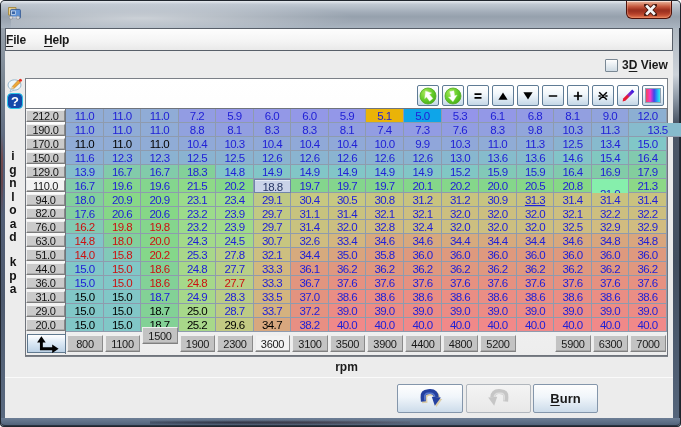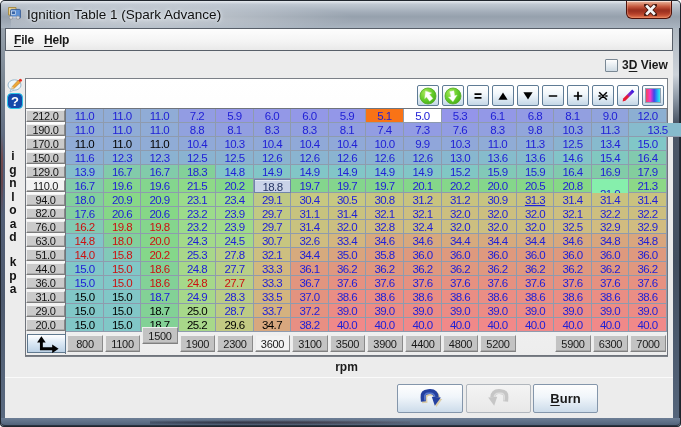--- a/index.html
+++ b/index.html
@@ -42,34 +42,33 @@
 <div id="win">
   <div id="tbar"></div>
   <div id="ticon"><svg width="14" height="14" viewBox="0 0 14 14">
         <path d="M1.5 0.5 H9 V8 H1.5 Z" fill="#ecd08a" stroke="#a08030" stroke-width="0.8"></path>
         <rect x="3.6" y="2.4" width="9.8" height="9" rx="1" fill="#5b8fd4" stroke="#2a4f8c" stroke-width="0.8"></rect>
         <rect x="4.6" y="4" width="4" height="3.6" fill="#3a66a8" stroke="#dce8f8" stroke-width="0.7"></rect>
         <path d="M4 10.6 H11" stroke="#c8ccd4" stroke-width="2.4"></path>
         <circle cx="4" cy="10.6" r="1.7" fill="#d8dce2" stroke="#888" stroke-width="0.6"></circle>
         <circle cx="11" cy="10.6" r="1.7" fill="#d8dce2" stroke="#888" stroke-width="0.6"></circle>
       </svg></div>
-  <div id="ttext">Ignition Table 1 (Spark Advance)</div>
   <div id="closeb">
       <svg width="13" height="12" viewBox="0 0 13 12">
         <path d="M2.2 1.5 L10.8 10.5 M10.8 1.5 L2.2 10.5" stroke="#4a1a10" stroke-width="4.6" stroke-linecap="round"></path>
         <path d="M2.2 1.5 L10.8 10.5 M10.8 1.5 L2.2 10.5" stroke="#f4f6f8" stroke-width="2.6" stroke-linecap="butt"></path>
       </svg>
     </div>
   <div id="lband"></div>
     <div style="position:absolute;left:1px;top:135px;width:2px;height:80px;background:linear-gradient(180deg,rgba(120,50,40,0) 0%,rgba(140,55,40,0.55) 30%,rgba(120,45,35,0.5) 60%,rgba(120,50,40,0) 100%);"></div>
     <div id="rband"></div>
     <div id="bband"></div>
     <div id="bsmear"></div>
   <div id="menubar">
-    <div class="mitem" style="left:8px;"><span class="u">F</span>ile</div>
+    <div class="mitem" style="left:0;"><span class="u">F</span>ile</div>
     <div class="mitem" style="left:38px;"><span class="u">H</span>elp</div>
   </div>
   <div id="content">
     <div id="cb3d"></div>
     <div id="lb3d">3<span class="u">D</span> View</div>
     <div id="panel"></div>
     <svg style="position:absolute;left:2px;top:27px;" width="17" height="15" viewBox="0 0 17 15">
         <ellipse cx="7.5" cy="7" rx="6.5" ry="5.2" fill="#eef6fc" stroke="#9ab8cc" stroke-width="1"></ellipse>
         <path d="M4 11.5 L3 14 L7 12" fill="#eef6fc" stroke="#9ab8cc" stroke-width="0.8"></path>
         <path d="M11.2 2.2 L13.4 4.4 L7.2 10.2 L4.8 10.8 L5.4 8.4 Z" fill="#f0a838" stroke="#b07820" stroke-width="0.6"></path>
@@ -164,22 +163,22 @@
       <div class="vl" style="top:218.5px;">p</div>
       <div class="vl" style="top:232px;">a</div>
     <div class="c" style="left:61px;top:58px;width:38px;height:14px;background:#90acd6;color:#2121d6;">11.0</div>
 <div class="c" style="left:99px;top:58px;width:37px;height:14px;background:#90acd6;color:#2121d6;">11.0</div>
 <div class="c" style="left:136px;top:58px;width:38px;height:14px;background:#90acd6;color:#2121d6;">11.0</div>
 <div class="c" style="left:174px;top:58px;width:37px;height:14px;background:#929ce3;color:#2121d6;">7.2</div>
 <div class="c" style="left:211px;top:58px;width:38px;height:14px;background:#9397e8;color:#2121d6;">5.9</div>
 <div class="c" style="left:249px;top:58px;width:37px;height:14px;background:#9398e7;color:#2121d6;">6.0</div>
 <div class="c" style="left:286px;top:58px;width:38px;height:14px;background:#9398e7;color:#2121d6;">6.0</div>
 <div class="c" style="left:324px;top:58px;width:37px;height:14px;background:#9397e8;color:#2121d6;">5.9</div>
-<div class="c" style="left:361px;top:58px;width:38px;height:14px;background:#f97316;color:#2121d6;">5.1</div>
-<div class="c" style="left:399px;top:58px;width:38px;height:14px;background:#ffffff;color:#2121d6;">5.0</div>
+<div class="c" style="left:361px;top:58px;width:38px;height:14px;background:#eab308;color:#2121d6;">5.1</div>
+<div class="c" style="left:399px;top:58px;width:38px;height:14px;background:#0ea5e9;color:#2121d6;">5.0</div>
 <div class="c" style="left:437px;top:58px;width:37px;height:14px;background:#9495ea;color:#2121d6;">5.3</div>
 <div class="c" style="left:474px;top:58px;width:38px;height:14px;background:#9398e7;color:#2121d6;">6.1</div>
 <div class="c" style="left:512px;top:58px;width:37px;height:14px;background:#939be4;color:#2121d6;">6.8</div>
 <div class="c" style="left:549px;top:58px;width:38px;height:14px;background:#929fe0;color:#2121d6;">8.1</div>
 <div class="c" style="left:587px;top:58px;width:37px;height:14px;background:#91a3dd;color:#2121d6;">9.0</div>
 <div class="c" style="left:624px;top:58px;width:38px;height:14px;background:#8cafd2;color:#2121d6;">12.0</div>
 <div class="c" style="left:61px;top:72px;width:38px;height:14px;background:#90acd6;color:#2121d6;">11.0</div>
 <div class="c" style="left:99px;top:72px;width:37px;height:14px;background:#90acd6;color:#2121d6;">11.0</div>
 <div class="c" style="left:136px;top:72px;width:38px;height:14px;background:#90acd6;color:#2121d6;">11.0</div>
 <div class="c" style="left:174px;top:72px;width:37px;height:14px;background:#91a2de;color:#2121d6;">8.8</div>

